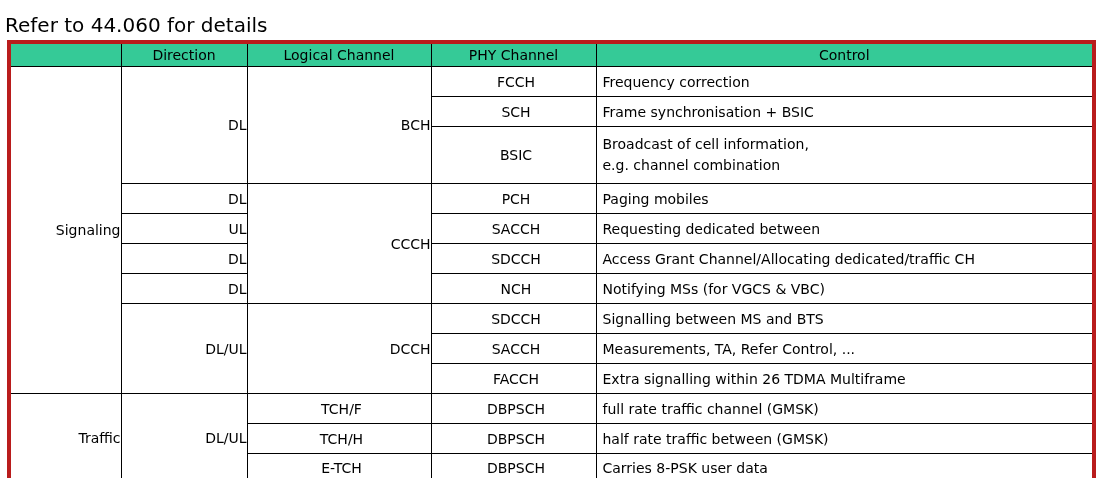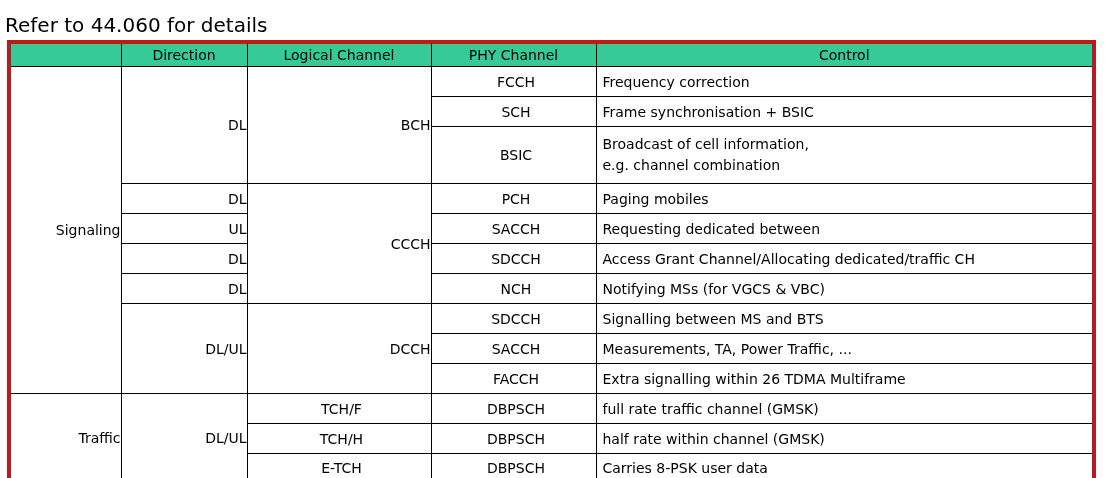--- a/index.html
+++ b/index.html
@@ -118,40 +118,40 @@
 
   <tr class="r">
     <td class="c" rowspan="3">DL/UL</td>
     <td class="c" rowspan="3">DCCH</td>
     <td class="l">SDCCH</td>
     <td class="fn">Signalling between MS and BTS</td>
   </tr>
 
   <tr class="r">
     <td class="l">SACCH</td>
-    <td class="fn">Measurements, TA, Power Traffic, ...</td>
+    <td class="fn">Measurements, TA, Refer Control, ...</td>
   </tr>
 
   <tr class="r">
     <td class="l">FACCH</td>
     <td class="fn">Extra signalling within 26 TDMA Multiframe</td>
   </tr>
 
   <tr class="r">
     <td class="c" rowspan="3">Traffic</td>
     <td class="c" rowspan="3">DL/UL</td>
     <td class="l">TCH/F</td>
     <td class="l">DBPSCH</td>
     <td class="fn">full rate traffic channel (GMSK)</td>
   </tr>
 
   <tr class="r">
     <td class="l">TCH/H</td>
     <td class="l">DBPSCH</td>
-    <td class="fn">half rate within channel (GMSK)</td>
+    <td class="fn">half rate traffic between (GMSK)</td>
   </tr>
 
   <tr class="r">
     <td class="l">E-TCH</td>
     <td class="l">DBPSCH</td>
     <td class="fn">Carries 8-PSK user data</td>
   </tr>
 </tbody>
   </table>
 

